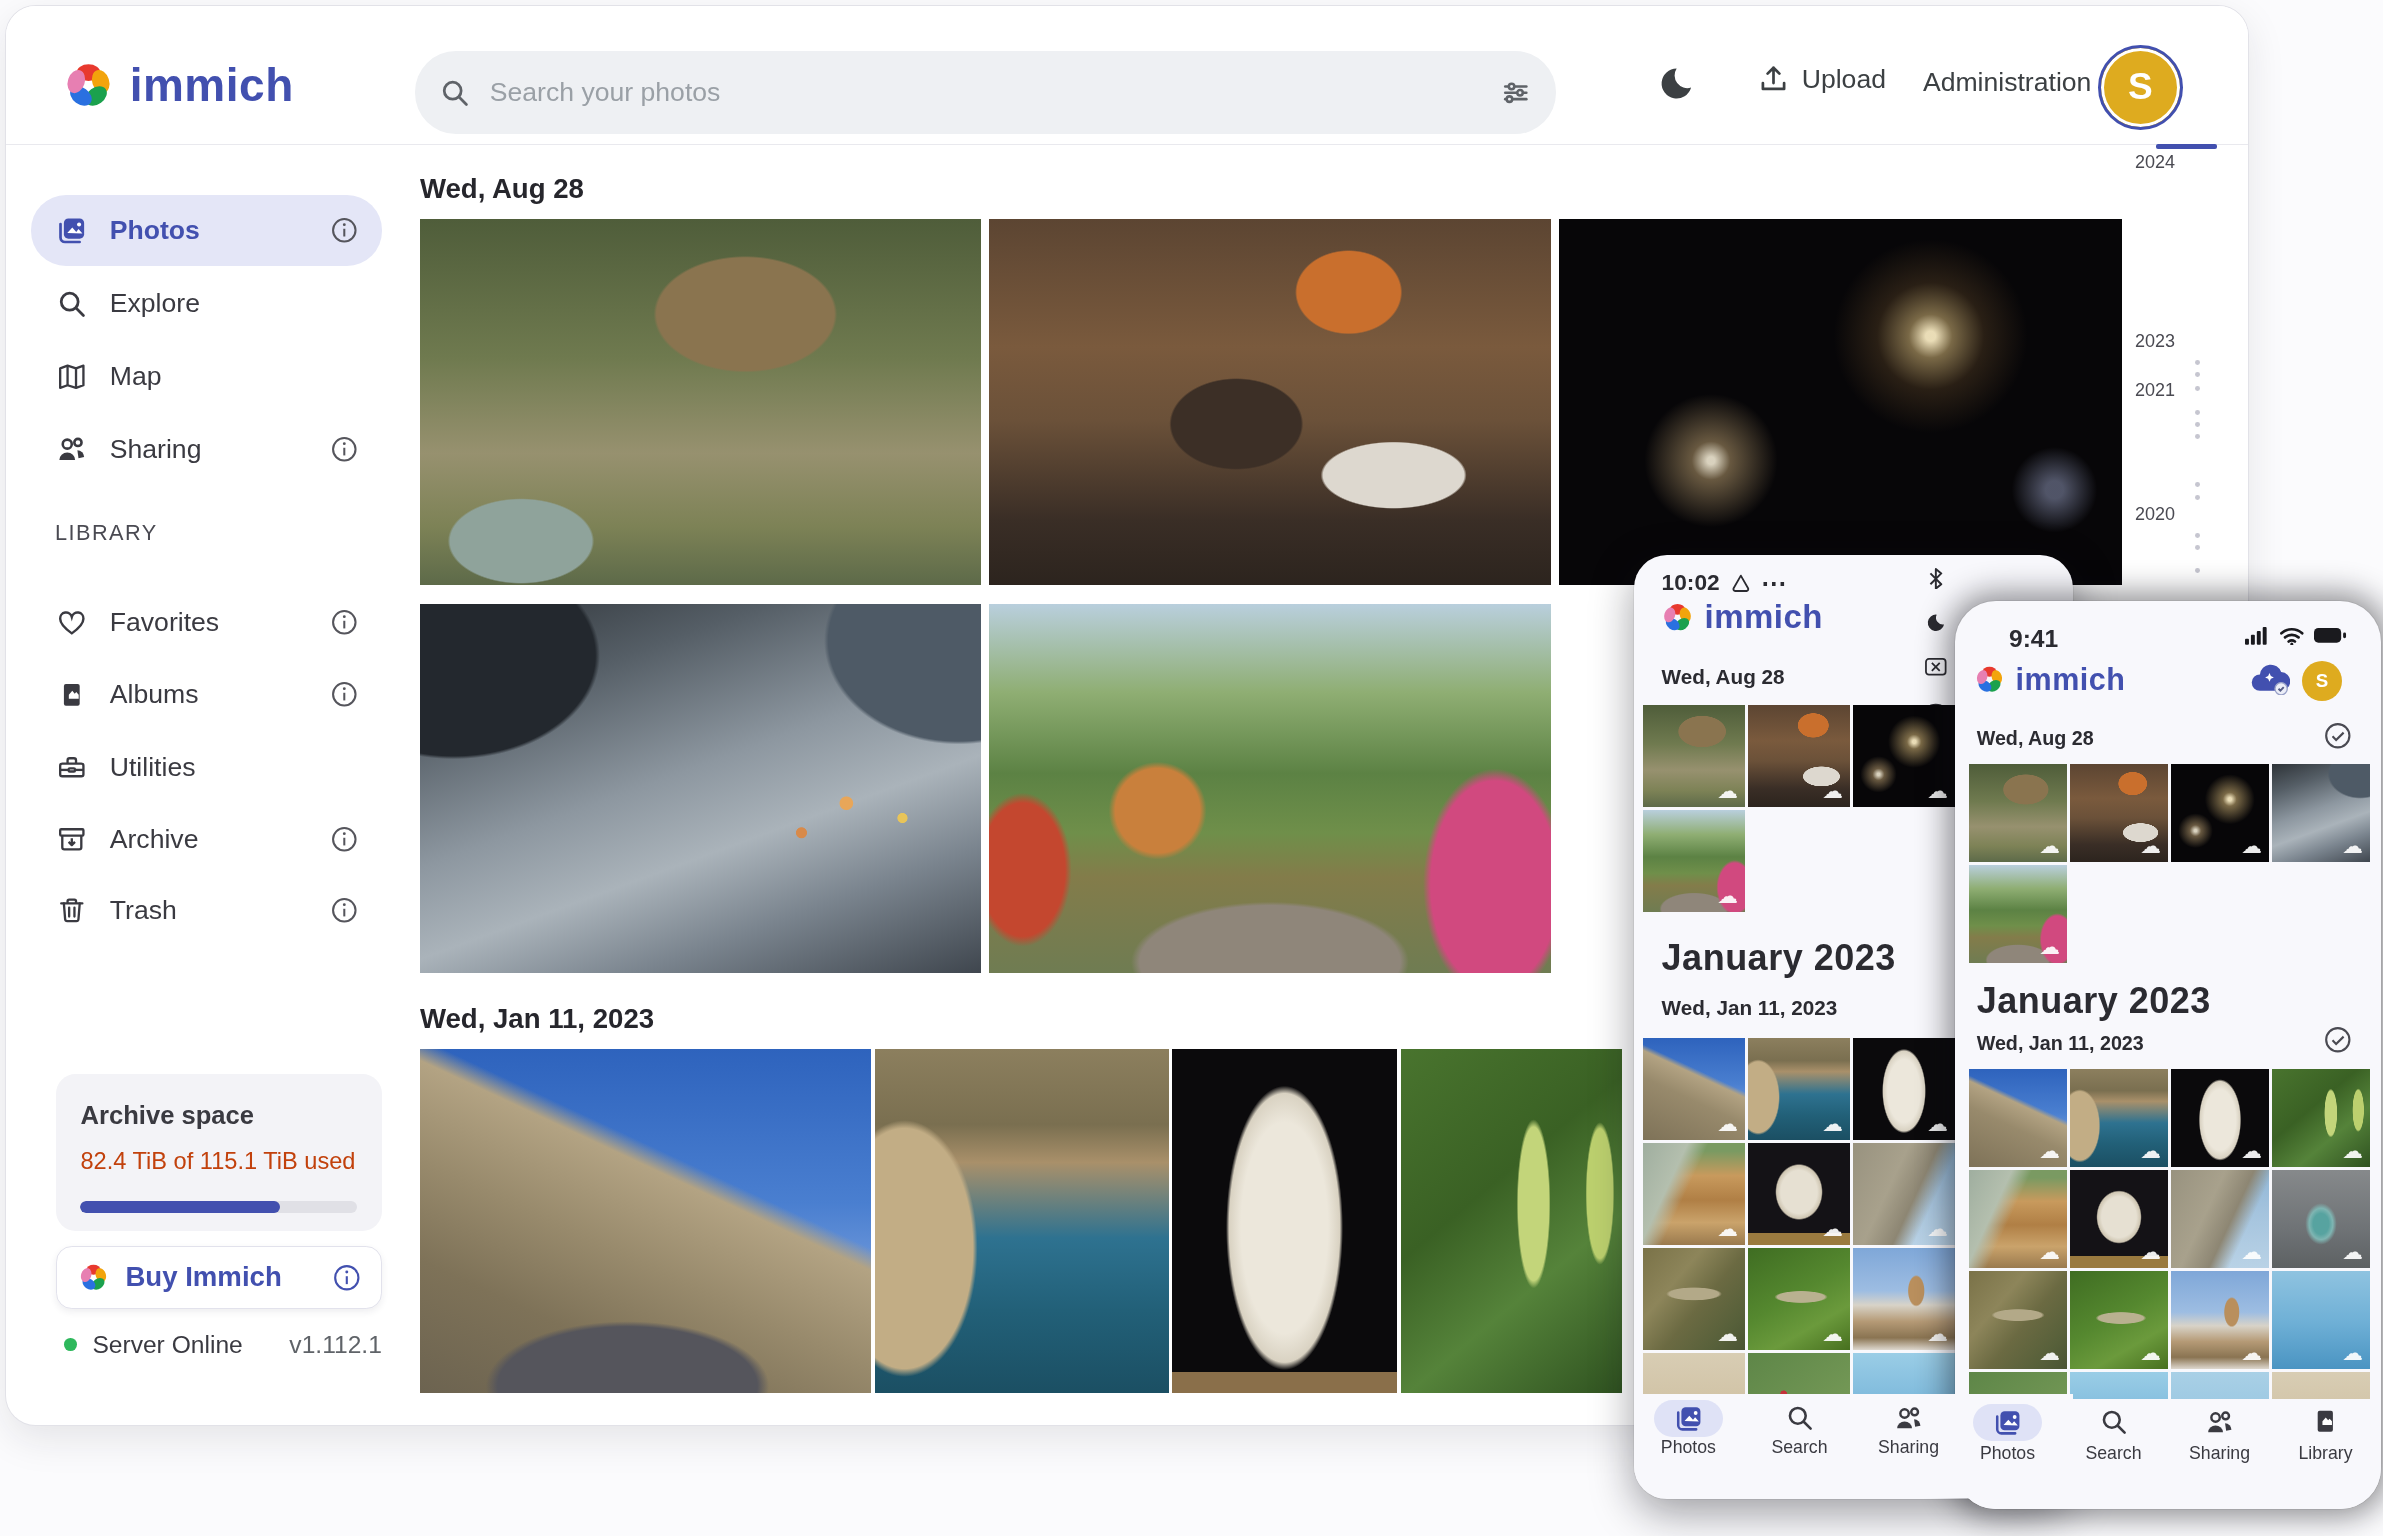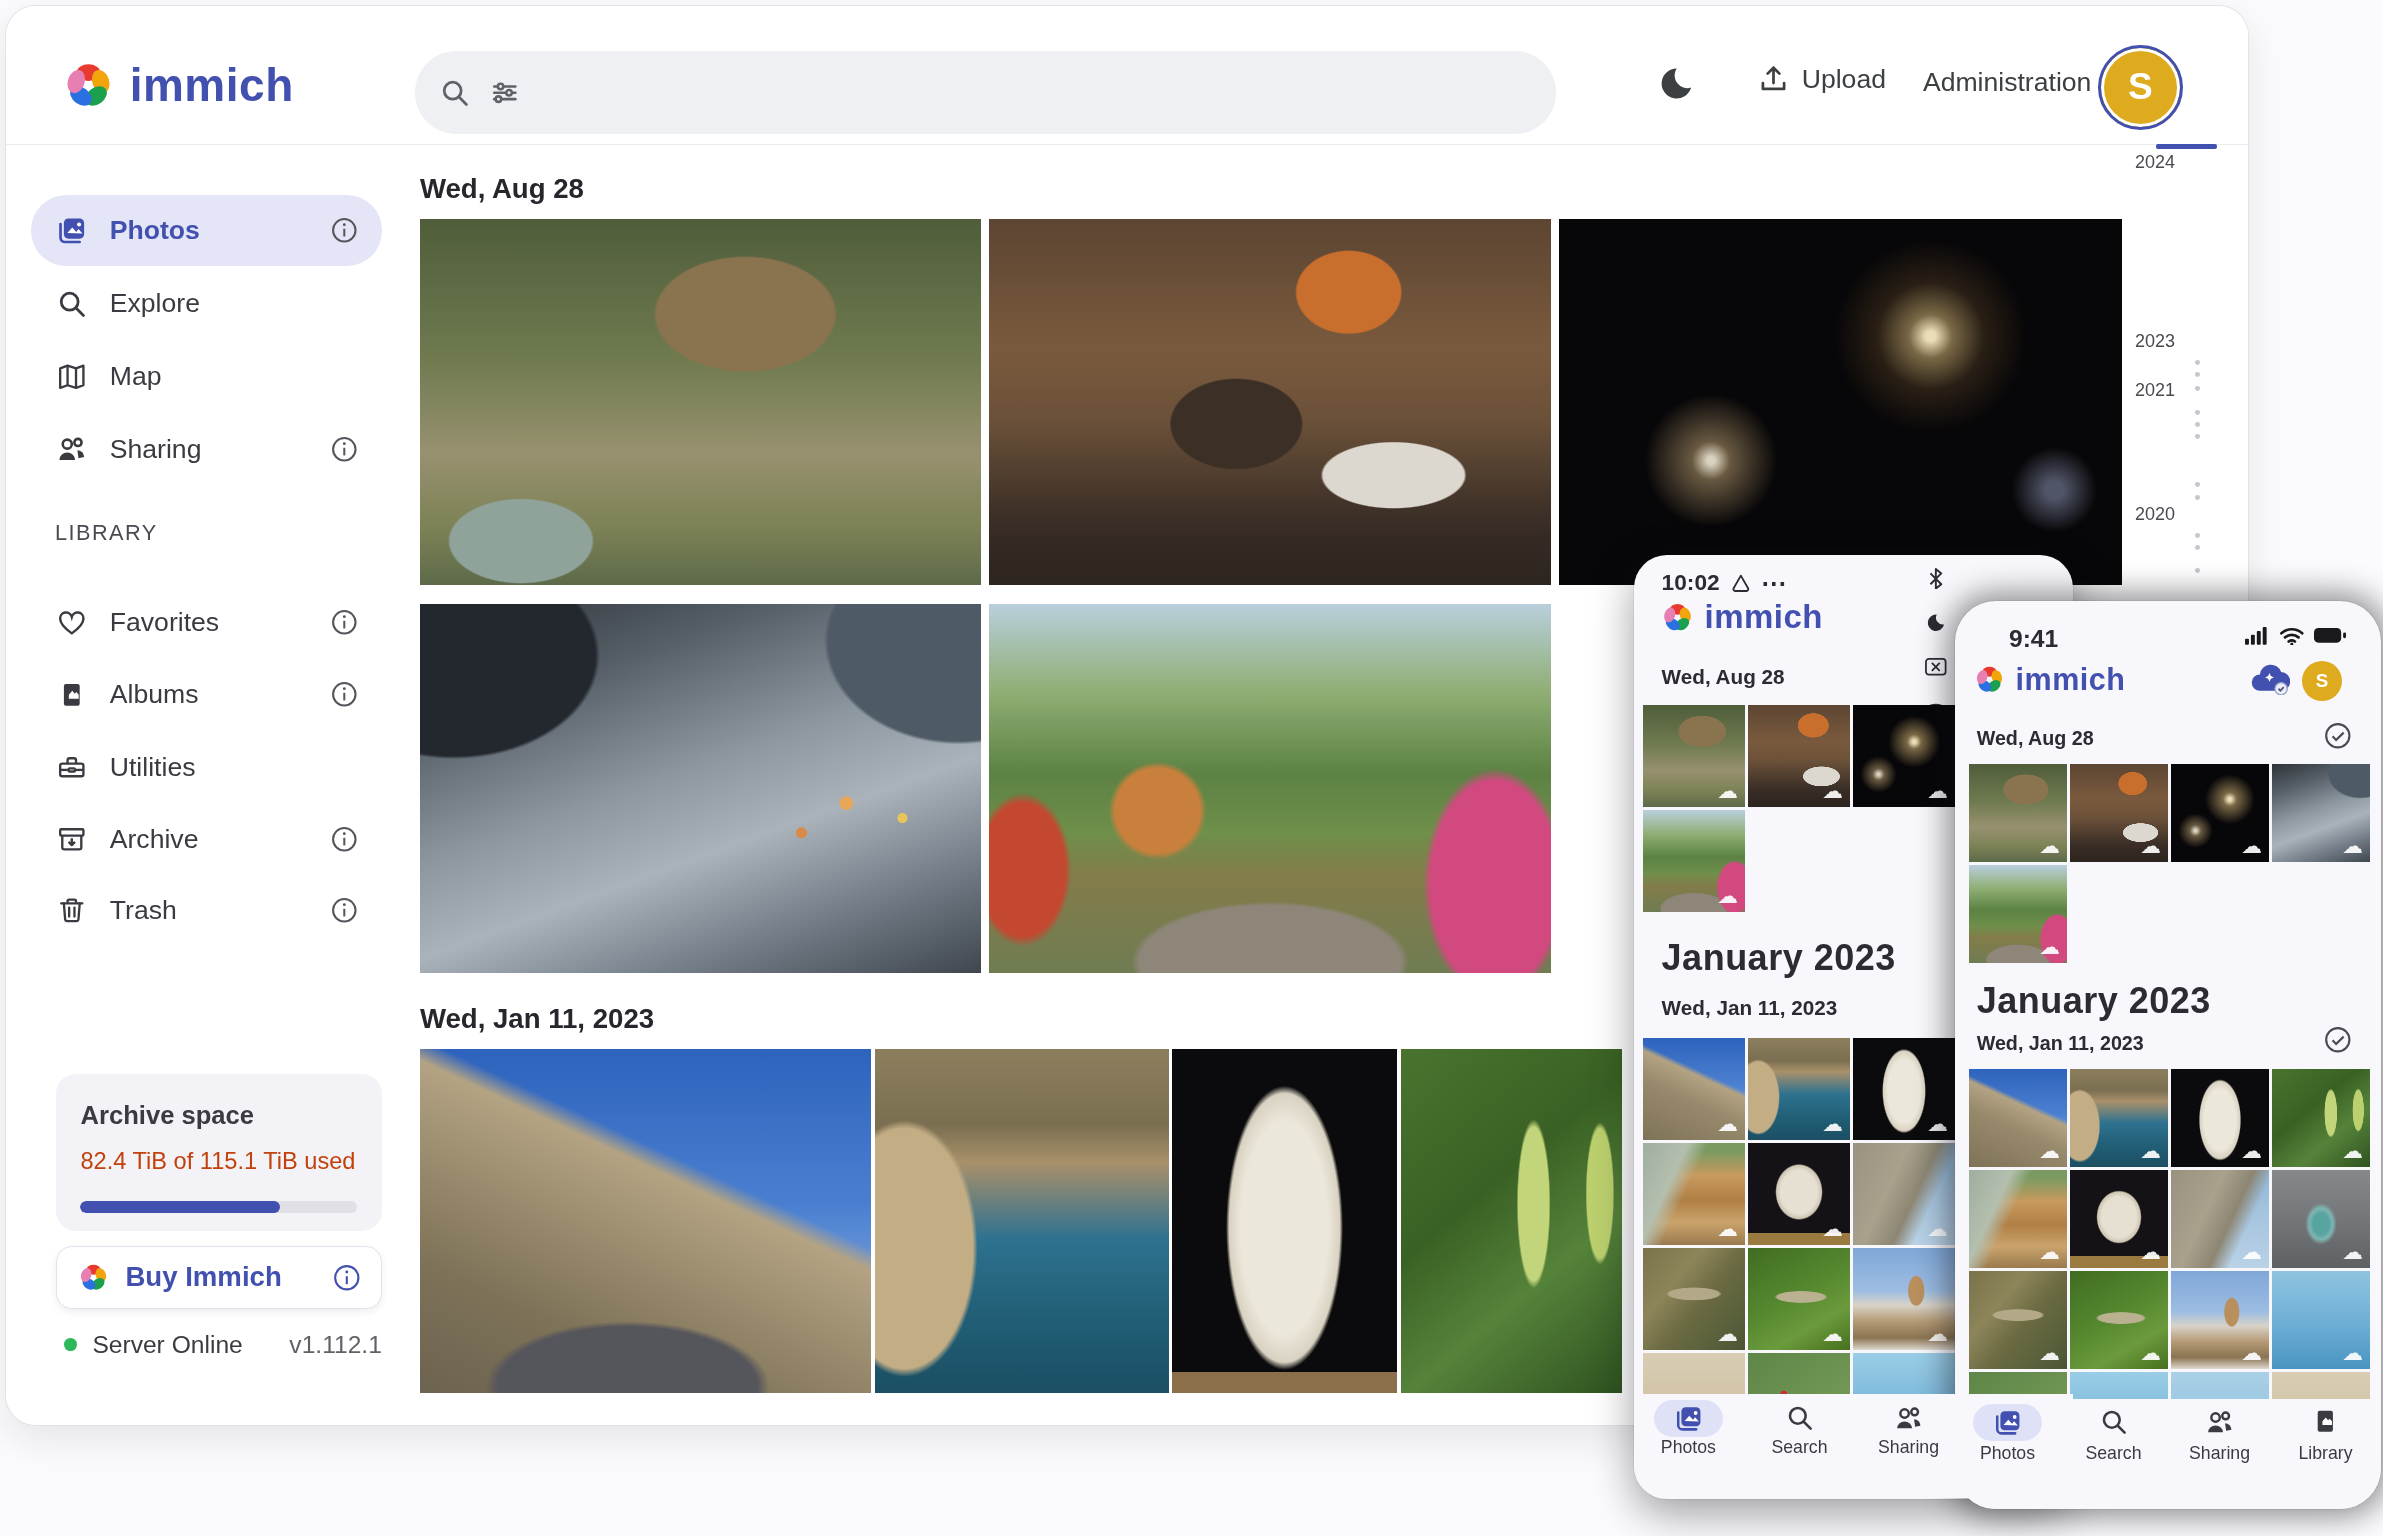--- a/index.html
+++ b/index.html
@@ -126,20 +126,21 @@
       <div class="logo" style="left:55px; top:52px;">
         <svg width="55" height="55" viewBox="0 0 32 32">
             <use href="#flower"></use>
           </svg>
         <span class="logo-word" style="font-size:46px;">immich</span>
       </div>
       <div class="searchbar">
         <svg width="29.6" height="29.6" viewBox="0 0 28 28" style="color:#5f6368">
             <use href="#search-ic"></use>
           </svg>
+        <input type="text" placeholder="Search your photos" style="">
         <svg width="29.6" height="29.6" viewBox="0 0 28 28" fill="none" stroke="#5f6368" stroke-width="2.4" stroke-linecap="round">
           <line x1="4" y1="8" x2="24" y2="8"></line>
             <circle cx="10" cy="8" r="2.6" fill="#eef0f3"></circle>
           <line x1="4" y1="14" x2="24" y2="14"></line>
             <circle cx="18" cy="14" r="2.6" fill="#eef0f3"></circle>
           <line x1="4" y1="20" x2="24" y2="20"></line>
             <circle cx="8" cy="20" r="2.6" fill="#eef0f3"></circle>
         </svg>
       </div>
       <div class="hdr-act" style="left:1651px; top:59px;">

